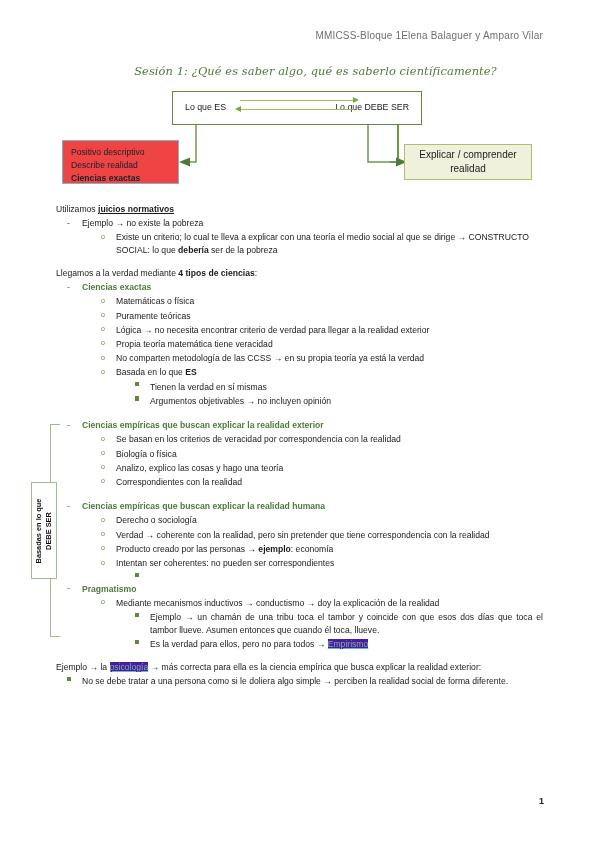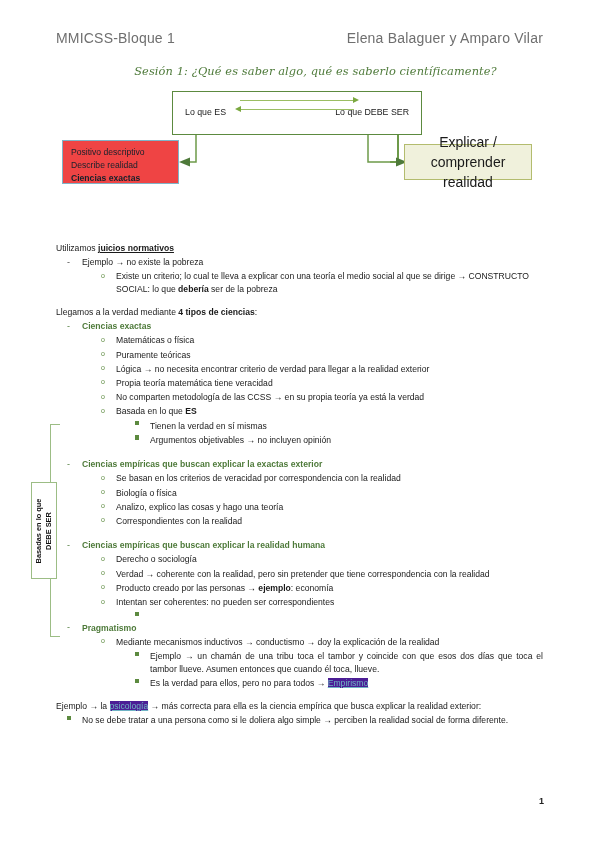--- a/index.html
+++ b/index.html
@@ -22,22 +22,22 @@
     padding: 0;
   }
 
   
   .header {
     position: absolute;
     top: 30px;
     left: 56px;
     right: 56px;
     display: flex;
-    justify-content: space-between;
-    font-size: 14px;
+    justify-content: flex-end;
+    font-size: 10px;
     color: #6f6f6f;
     letter-spacing: .2px;
   }
 
   
   .doc-title {
     position: absolute;
     top: 64px;
     left: 16px;
     width: 599px;
@@ -62,21 +62,21 @@
     box-sizing: border-box;
     font-size: 8.8px;
     line-height: 1.35;
     display: flex;
     align-items: center;
   }
   .box-top {
     left: 172px;
     top: 5px;
     width: 250px;
-    height: 44px;
+    height: 34px;
     border: 1.4px solid #5c8a3f;
     background: #ffffff;
     justify-content: space-between;
     padding: 0 12px;
   }
   .box-top span { white-space: nowrap; }
 
   .arrows-mid {
     position: absolute;
     left: 236px;
@@ -123,41 +123,40 @@
   }
   .box-right {
     left: 404px;
     top: 58px;
     width: 128px;
     height: 36px;
     border: 1px solid #b3bc6e;
     background: #f0f1dc;
     justify-content: center;
     text-align: center;
-    font-size: 14px;
+    font-size: 10px;
     line-height: 1.45;
   }
 
   
   .connectors {
     position: absolute;
     left: 0; top: 0;
     width: 599px; height: 110px;
     pointer-events: none;
   }
 
   
   .content {
     position: absolute;
     top: 203px;
     left: 56px;
     width: 487px;
     font-size: 8.6px;
     line-height: 1.48;
-    margin-top: 39px;
   }
   .p0 {
     margin: 0 0 1px 0;
     padding: 0;
   }
   .blank { height: 10px; }
 
   .lvl1, .lvl2, .lvl3 {
     position: relative;
     margin: 0;
@@ -388,21 +387,21 @@
     </div>
     <div class="lvl3">
       <span class="mk"></span>
       <span>Argumentos objetivables → no incluyen opinión</span>
     </div>
 
     <div class="blank"></div>
 
     <div class="lvl1 green">
       <span class="mk">-</span>
-      <span class="green-head">Ciencias empíricas que buscan explicar la exactas exterior</span>
+      <span class="green-head">Ciencias empíricas que buscan explicar la realidad exterior</span>
     </div>
     <div class="lvl2">
       <span class="mk">o</span>
       <span>Se basan en los criterios de veracidad por correspondencia con la realidad</span>
     </div>
     <div class="lvl2">
       <span class="mk">o</span>
       <span>Biología o física</span>
     </div>
     <div class="lvl2">

